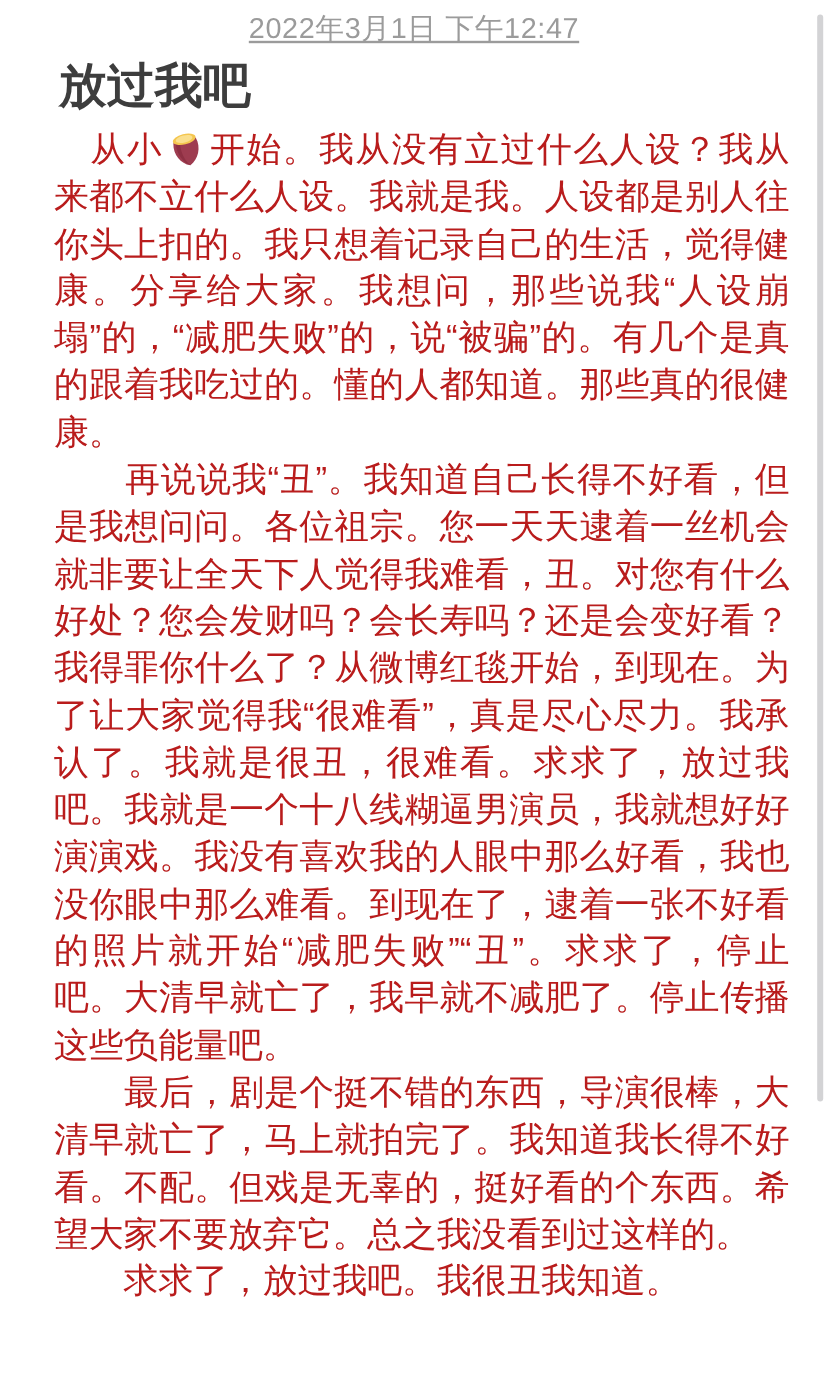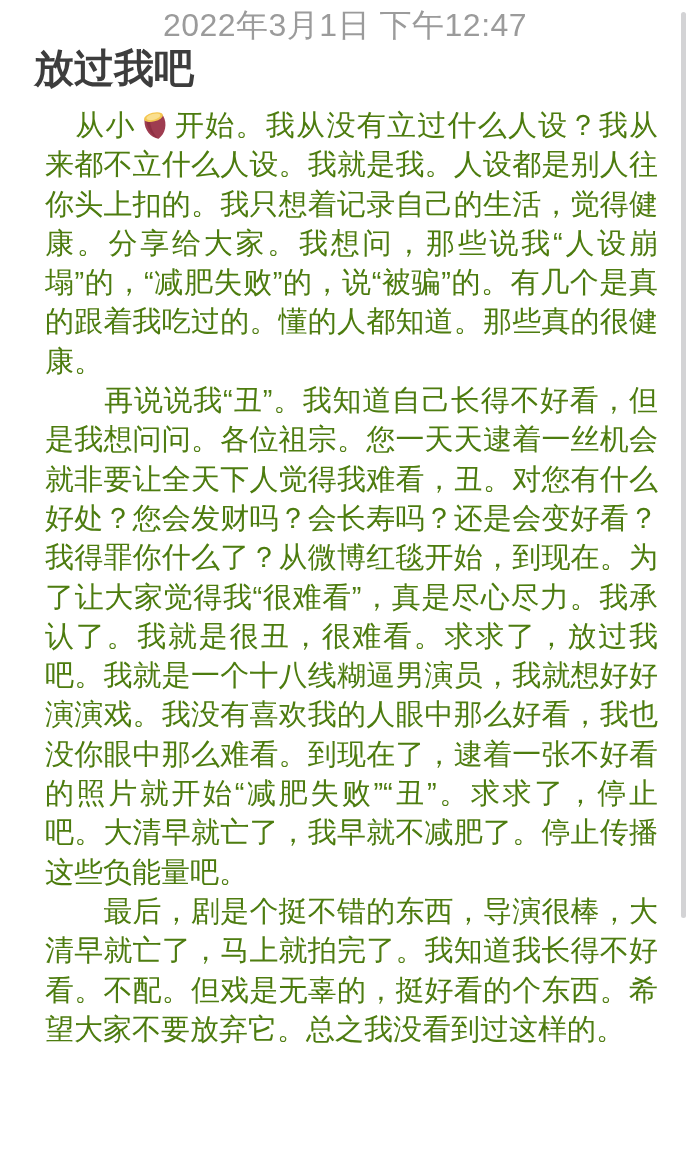--- a/index.html
+++ b/index.html
@@ -10,40 +10,40 @@
     width: 690px;
     height: 1153px;
     background: #ffffff;
     overflow: hidden;
     font-family: "Liberation Sans", sans-serif;
   }
 
   .date-header {
     padding-top: 10px;
     text-align: center;
-    font-size: 32px;
+    font-size: 24px;
     line-height: 30px;
     color: #9b9b9b;
     letter-spacing: 0.5px;
+    text-decoration: underline;
   }
 
   .note-title {
-    margin: 8px 32px 0 34px;
+    margin: 8px 32px 0 49px;
     font-size: 40px;
     line-height: 48px;
     font-weight: bold;
     color: #3d3d3d;
-    font-family: Liberation Mono, monospace;
   }
 
   .note-body {
     margin: 10px 32px 0 45px;
     font-size: 29px;
     line-height: 39.3px;
-    color: #4d7c0f;
+    color: #b91c1c;
     text-align: justify;
     text-justify: inter-ideograph;
   }
 
   .note-body p { margin: 0; padding: 0; }
 
   .emoji {
     display: inline-block;
     width: 34px;
     height: 34px;
@@ -80,18 +80,19 @@
             <ellipse cx="18.2" cy="10.5" rx="10.3" ry="4.6" fill="#f4c64f"></ellipse>
             <ellipse cx="18.2" cy="10.2" rx="7.6" ry="3.1" fill="#fadf8e"></ellipse>
           </g>
         </svg></span><span>开始。我从没有立过什么人设？我从来都不立什么人设。我就是我。人设都是别人往你头上扣的。我只想着记录自己的生活，觉得健康。分享给大家。我想问，那些说我“人设崩塌”的，“减肥失败”的，说“被骗”的。有几个是真的跟着我吃过的。懂的人都知道。那些真的很健康。</span>
     </p>
 
     <p>　　再说说我“丑”。我知道自己长得不好看，但是我想问问。各位祖宗。您一天天逮着一丝机会就非要让全天下人觉得我难看，丑。对您有什么好处？您会发财吗？会长寿吗？还是会变好看？我得罪你什么了？从微博红毯开始，到现在。为了让大家觉得我“很难看”，真是尽心尽力。我承认了。我就是很丑，很难看。求求了，放过我吧。我就是一个十八线糊逼男演员，我就想好好演演戏。我没有喜欢我的人眼中那么好看，我也没你眼中那么难看。到现在了，逮着一张不好看的照片就开始“减肥失败”“丑”。求求了，停止吧。大清早就亡了，我早就不减肥了。停止传播这些负能量吧。</p>
 
     <p>　　最后，剧是个挺不错的东西，导演很棒，大清早就亡了，马上就拍完了。我知道我长得不好看。不配。但戏是无辜的，挺好看的个东西。希望大家不要放弃它。总之我没看到过这样的。</p>
 
+    <p>　　求求了，放过我吧。我很丑我知道。</p>
 
   </div>
 
   <div class="scrollbar-thumb"></div>
 
 </div>
 
 </body></html>

